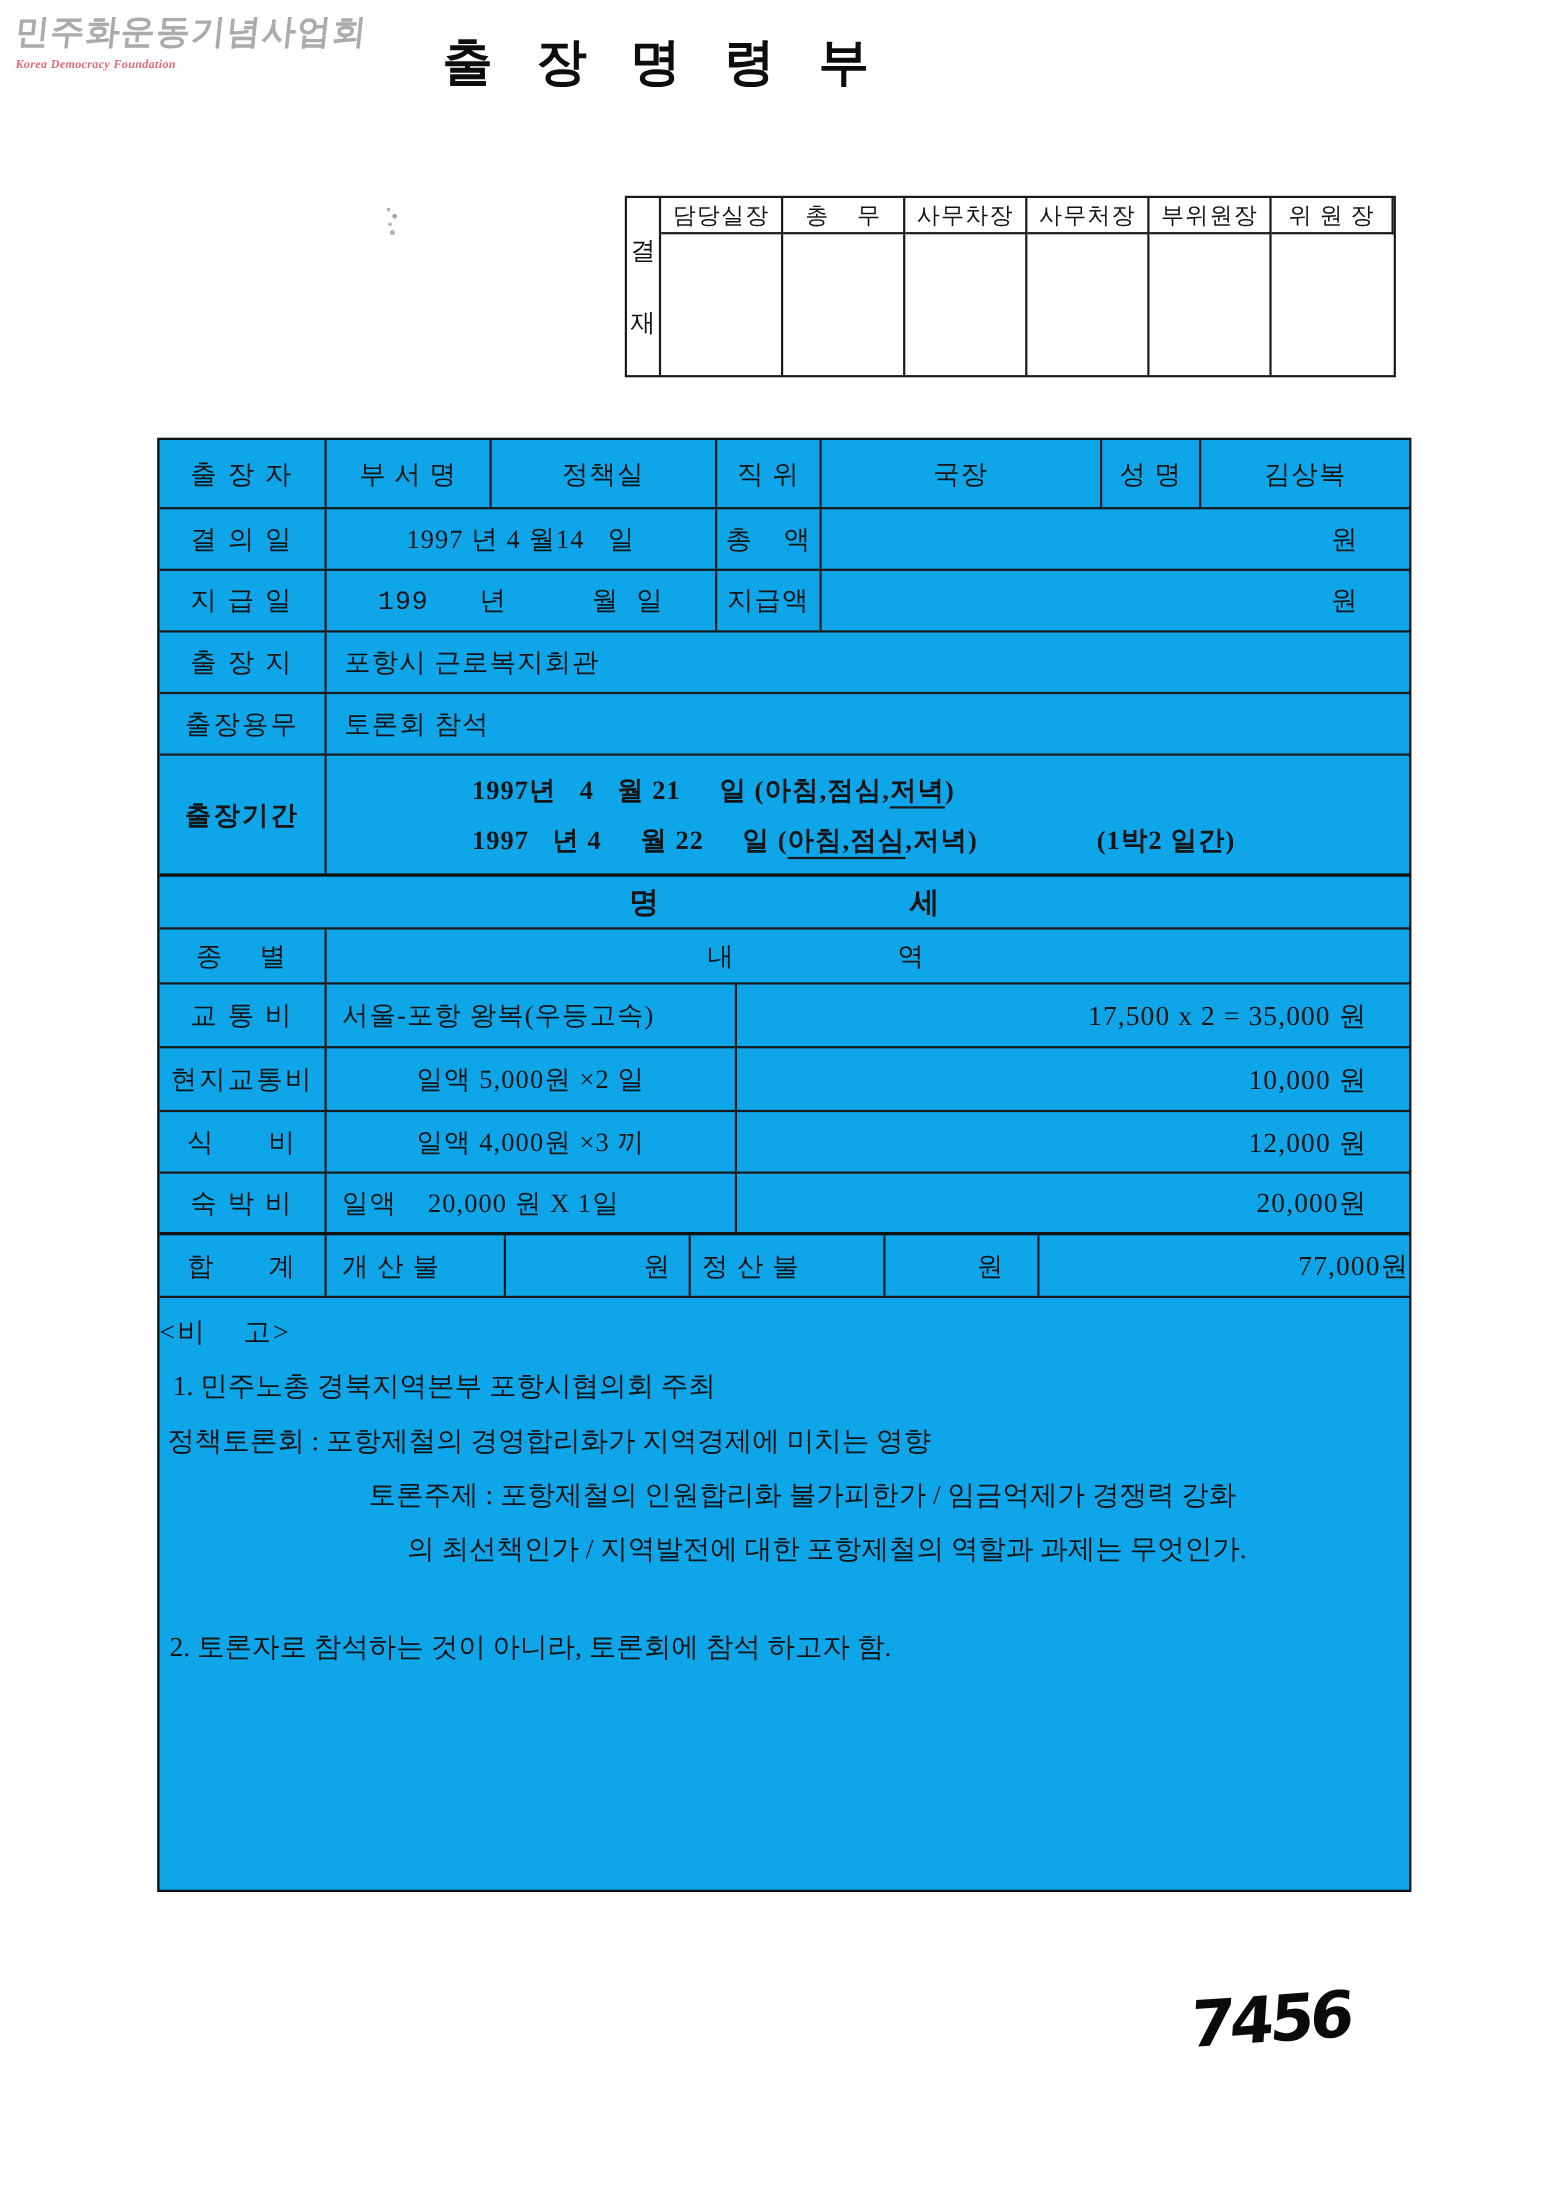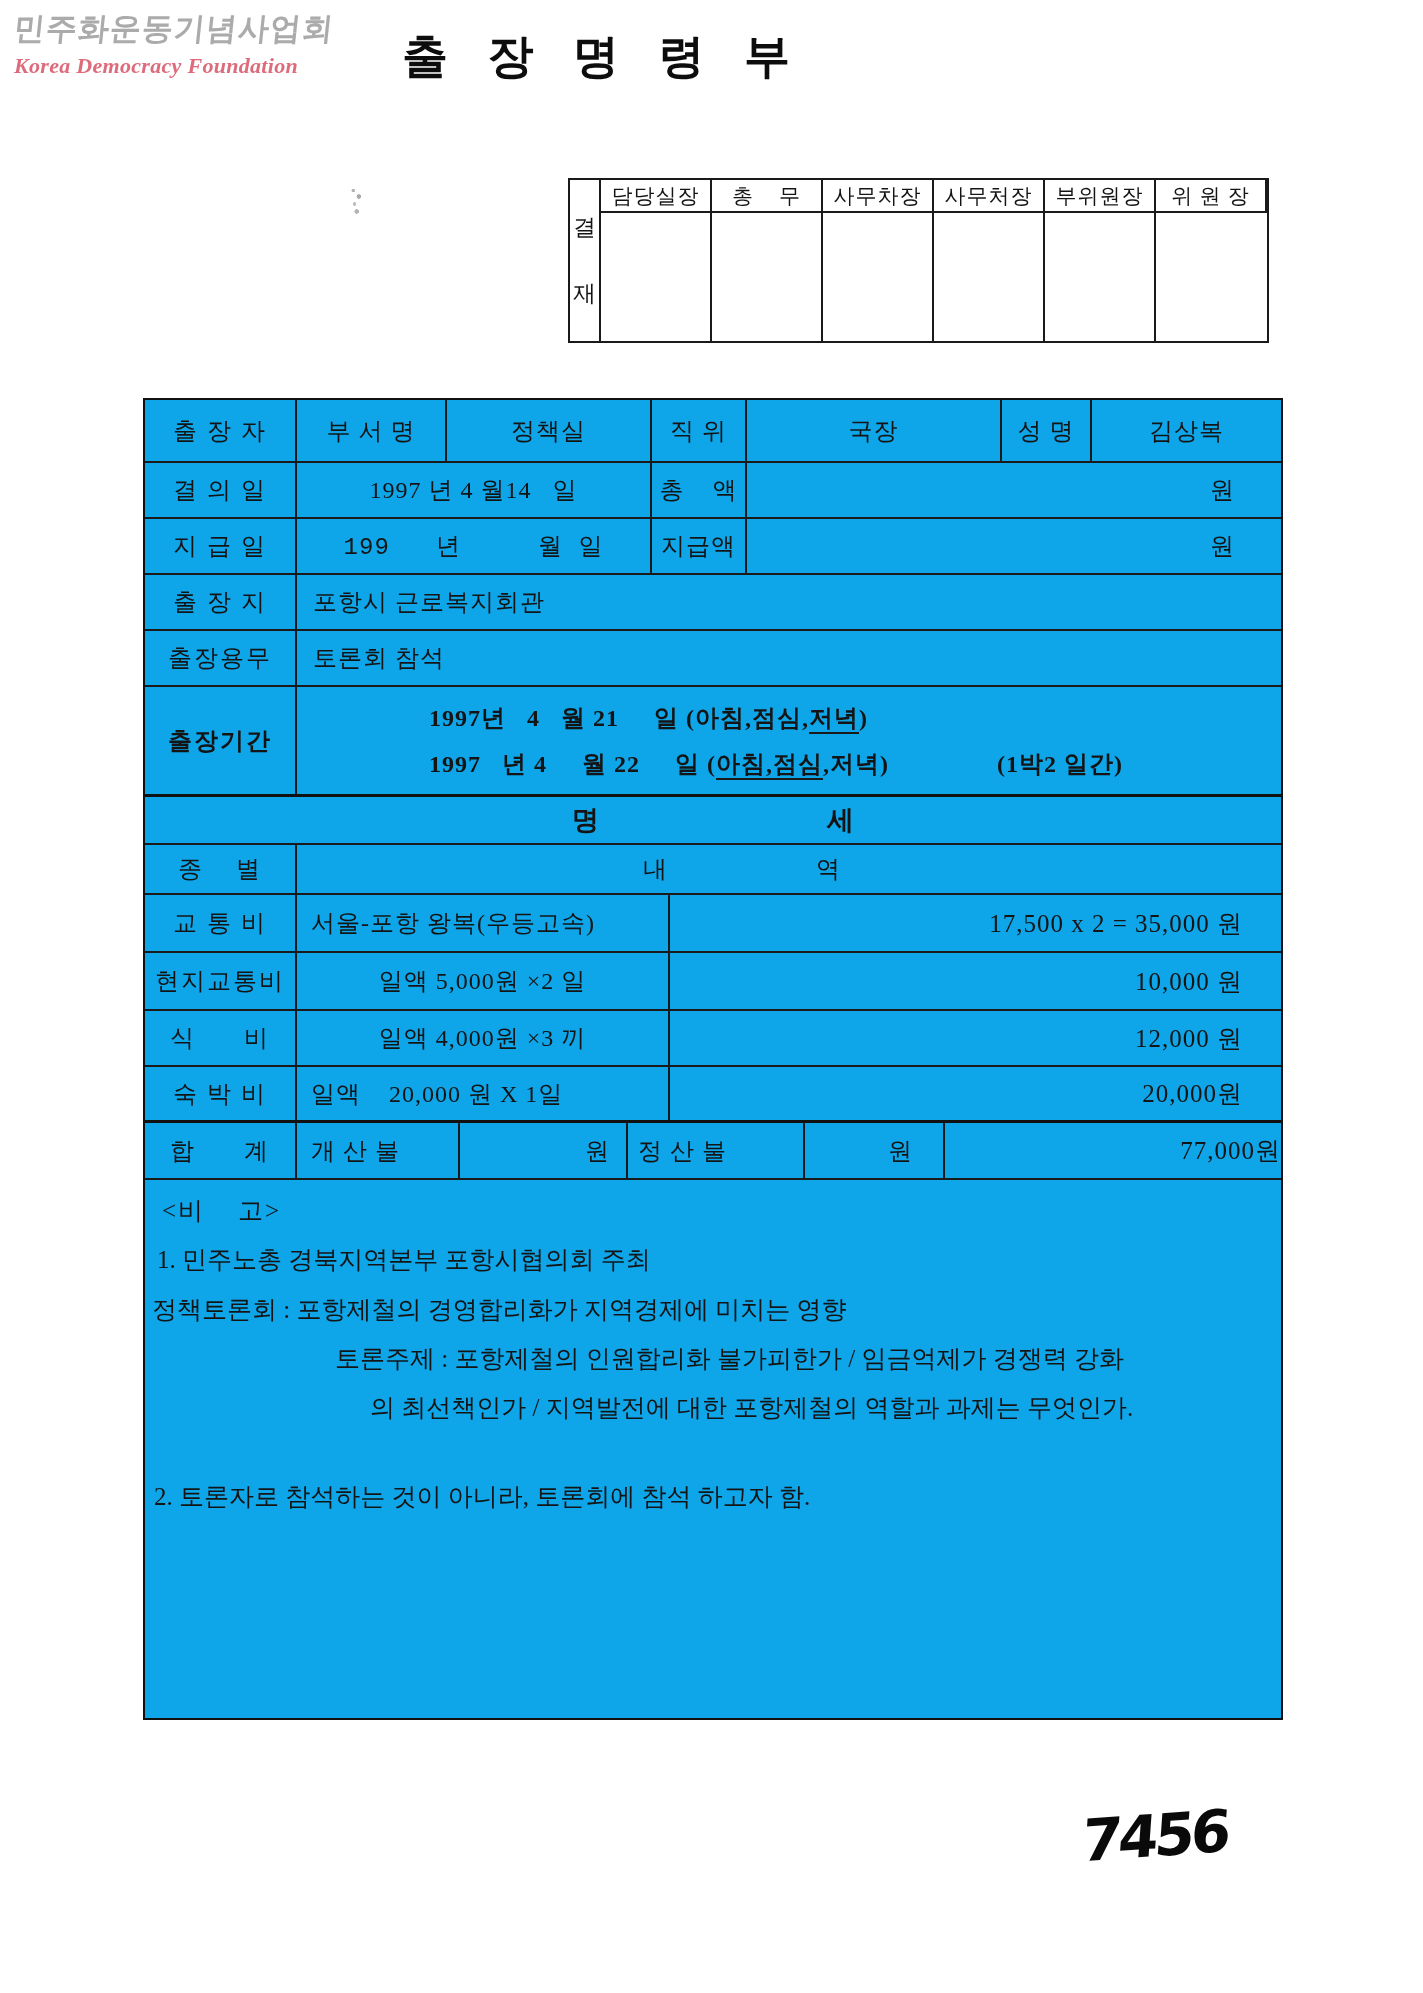--- a/index.html
+++ b/index.html
@@ -3,21 +3,21 @@
 <meta charset="utf-8">
 <style>
   * { box-sizing: border-box; margin: 0; padding: 0; }
   body { background:#ffffff; font-family:"Liberation Serif","DejaVu Serif",serif; color:#141414; }
   .page { position:relative; width:1423px; height:1993px; background:#ffffff; overflow:hidden; }
 
   
   .logo { position:absolute; left:14px; top:8px; }
   .logo-kr { font-size:31px; font-weight:bold; color:#ababab; letter-spacing:1px;
              transform:skewX(-6deg); transform-origin:left; font-family:"Liberation Serif",serif; }
-  .logo-en { font-size:22px; font-weight:bold; font-style:italic; color:#dd6b7b; margin-top:3px; letter-spacing:.3px; }
+  .logo-en { font-size:11px; font-weight:bold; font-style:italic; color:#dd6b7b; margin-top:3px; letter-spacing:.3px; }
 
   
   .doc-title { position:absolute; left:402px; top:26px; font-size:46px; font-weight:bold;
                letter-spacing:14px; white-space:pre; color:#0d0d0d; }
 
   
   .smudge { position:absolute; left:349px; top:186px; width:14px; height:30px; opacity:.55;
             background:
               radial-gradient(circle at 30% 15%, #777 0 1.5px, transparent 2px),
               radial-gradient(circle at 70% 35%, #666 0 2px, transparent 2.5px),
@@ -69,21 +69,21 @@
   .trow { height:57px; border-bottom:2px solid #1a1a1a; }
   .t2 { width:163px; padding-left:14px; }
   .t3 { width:168px; justify-content:flex-end; padding-right:16px; }
   .t4 { width:177px; padding-left:10px; }
   .t5 { width:140px; justify-content:flex-end; padding-right:30px; }
   .t6 { flex:1; justify-content:flex-end; font-size:25px; }
 
   
   .notes { flex:1; padding-top:8px; font-size:25px; border-bottom:none; }
   .notes div { white-space:pre; }
-  .n-title { margin-left:17px; margin-top:6px; letter-spacing:2px; }
+  .n-title { margin-top:6px; letter-spacing:2px; }
   .n1 { margin-left:12px; margin-top:16px; }
   .n2 { margin-left:7px;  margin-top:17px; }
   .n3 { margin-left:190px; margin-top:16px; }
   .n4 { margin-left:225px; margin-top:16px; }
   .n5 { margin-left:9px;  margin-top:56px; }
 
   
   .handnum { position:absolute; left:1082px; top:1802px; font-size:58px; font-weight:600;
              font-family:"DejaVu Sans",sans-serif; transform:rotate(-4deg) skewX(-8deg);
              letter-spacing:-4px; color:#0a0a0a; }

